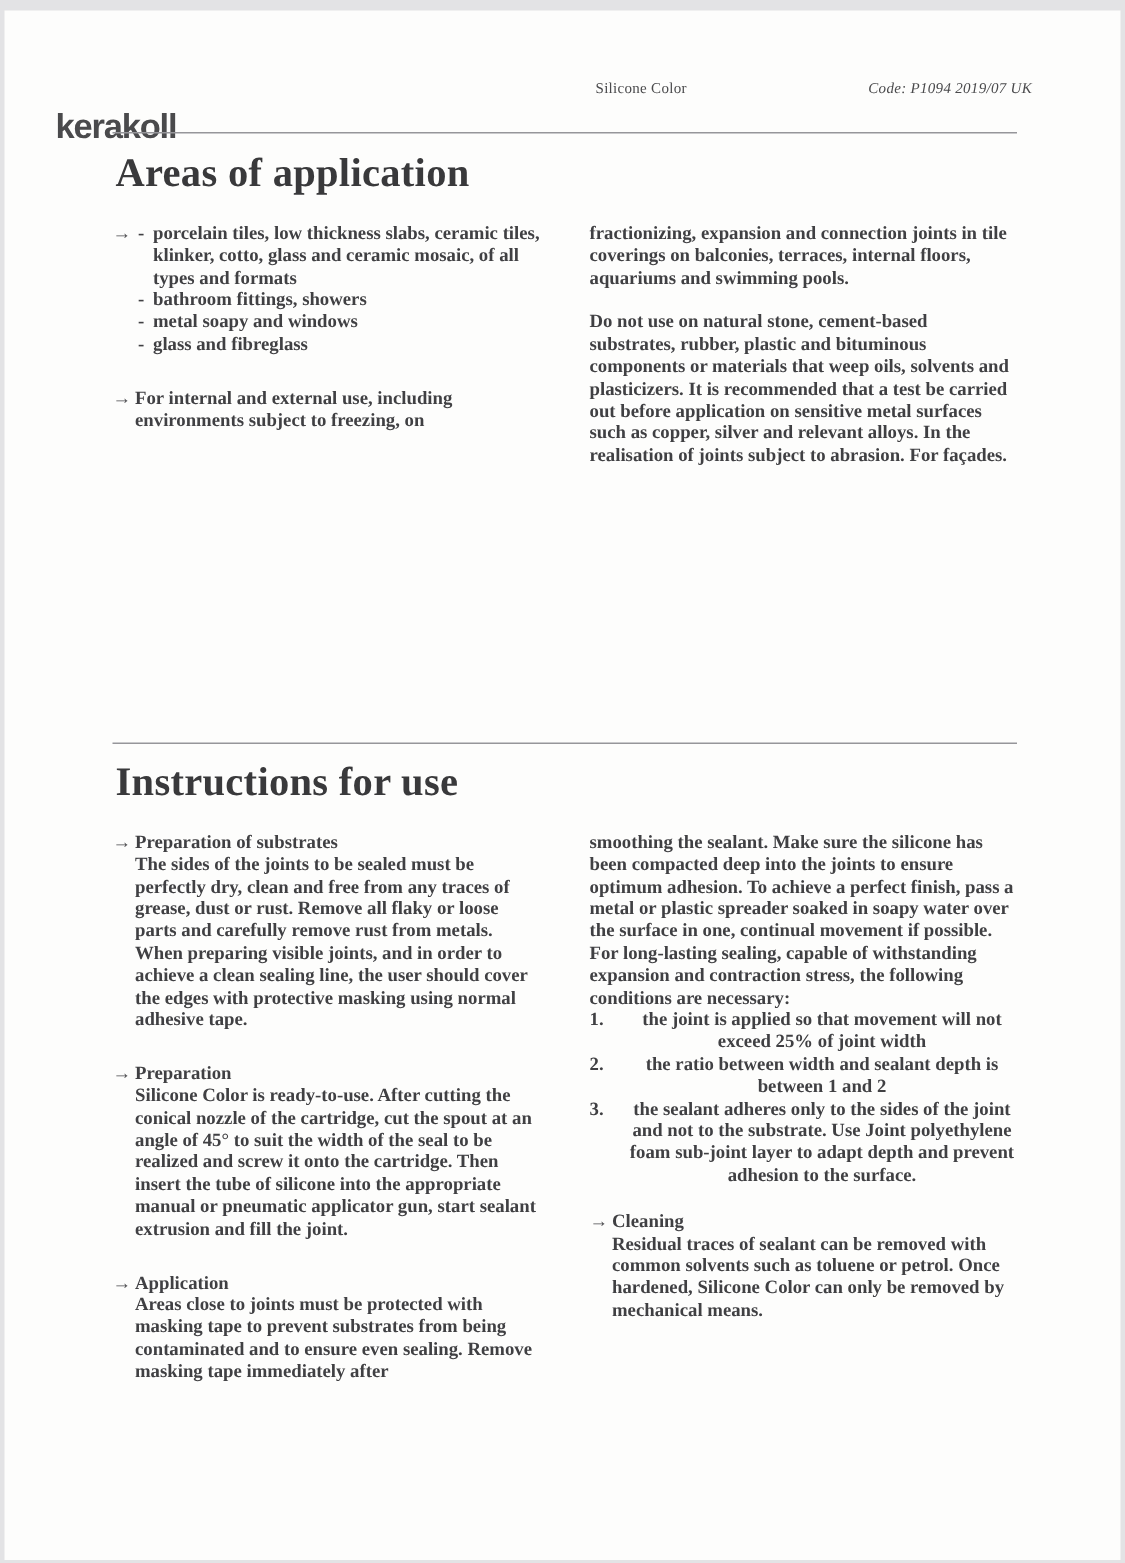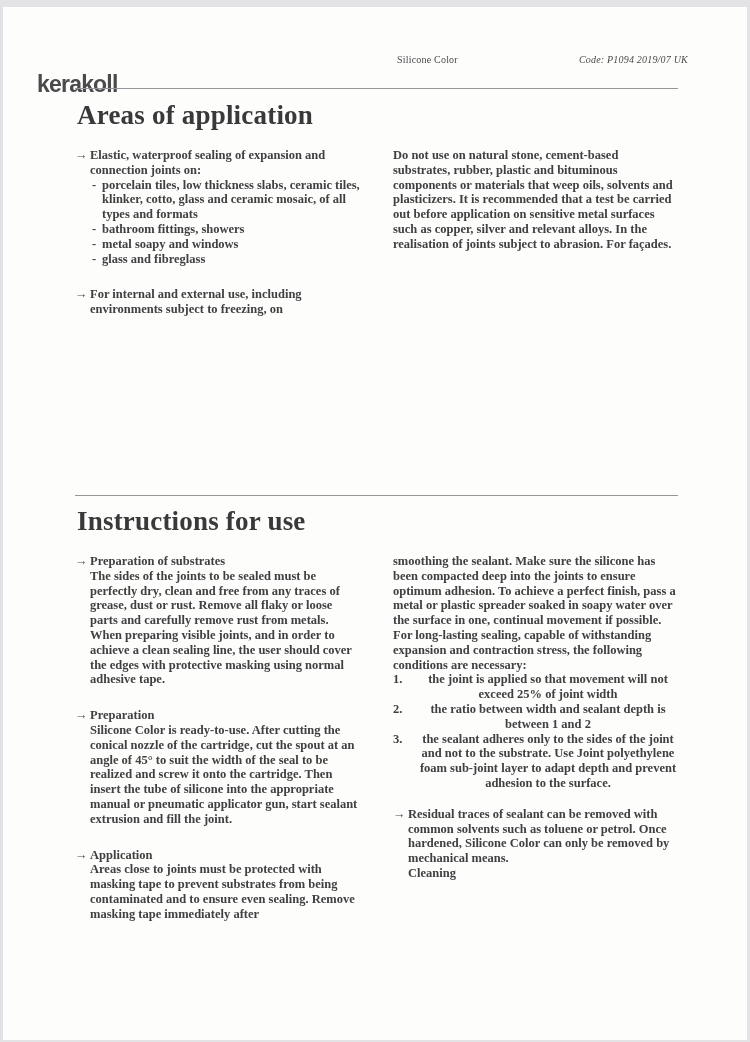--- a/index.html
+++ b/index.html
@@ -79,21 +79,20 @@
   <div class="rule rule-1"></div>
 
   <section class="sec sec-1">
     <h1>Areas of application</h1>
     <div class="cols">
       <div class="col">
 
         <div class="arrow-item">
           <span class="marker">→</span>
           <div class="arrow-body">
-            <div>Elastic, waterproof sealing of expansion and connection joints on:</div>
             <ul class="dash-list">
               <li class="dash-item">
                 <span class="dash">-</span>
                 <span>porcelain tiles, low thickness slabs, ceramic tiles, klinker, cotto, glass and ceramic mosaic, of all types and formats</span>
               </li>
               <li class="dash-item">
                 <span class="dash">-</span>
                 <span>bathroom fittings, showers</span>
               </li>
               <li class="dash-item">
@@ -110,20 +109,21 @@
 
         <div class="arrow-item">
           <span class="marker">→</span>
           <div class="arrow-body">
             <div>For internal and external use, including environments subject to freezing, on</div>
           </div>
         </div>
 
       </div>
       <div class="col">
+        <p class="para">fractionizing, expansion and connection joints in tile coverings on balconies, terraces, internal floors, aquariums and swimming pools.</p>
         <p class="para">Do not use on natural stone, cement-based substrates, rubber, plastic and bituminous components or materials that weep oils, solvents and plasticizers. It is recommended that a test be carried out before application on sensitive metal surfaces such as copper, silver and relevant alloys. In the realisation of joints subject to abrasion. For façades.</p>
       </div>
     </div>
   </section>
 
   <div class="rule rule-2"></div>
 
   <section class="sec sec-2">
     <h1>Instructions for use</h1>
     <div class="cols">
@@ -168,22 +168,22 @@
           </li>
           <li class="num-item">
             <span class="num">3.</span>
             <span class="num-text">the sealant adheres only to the sides of the joint and not to the substrate. Use Joint polyethylene foam sub-joint layer to adapt depth and prevent adhesion to the surface.</span>
           </li>
         </ol>
 
         <div class="arrow-item mt">
           <span class="marker">→</span>
           <div class="arrow-body">
+            <div>Cleaning</div>
             <div>Residual traces of sealant can be removed with common solvents such as toluene or petrol. Once hardened, Silicone Color can only be removed by mechanical means.</div>
-            <div>Cleaning</div>
           </div>
         </div>
 
       </div>
     </div>
   </section>
 
 </div>
 
 </body></html>

